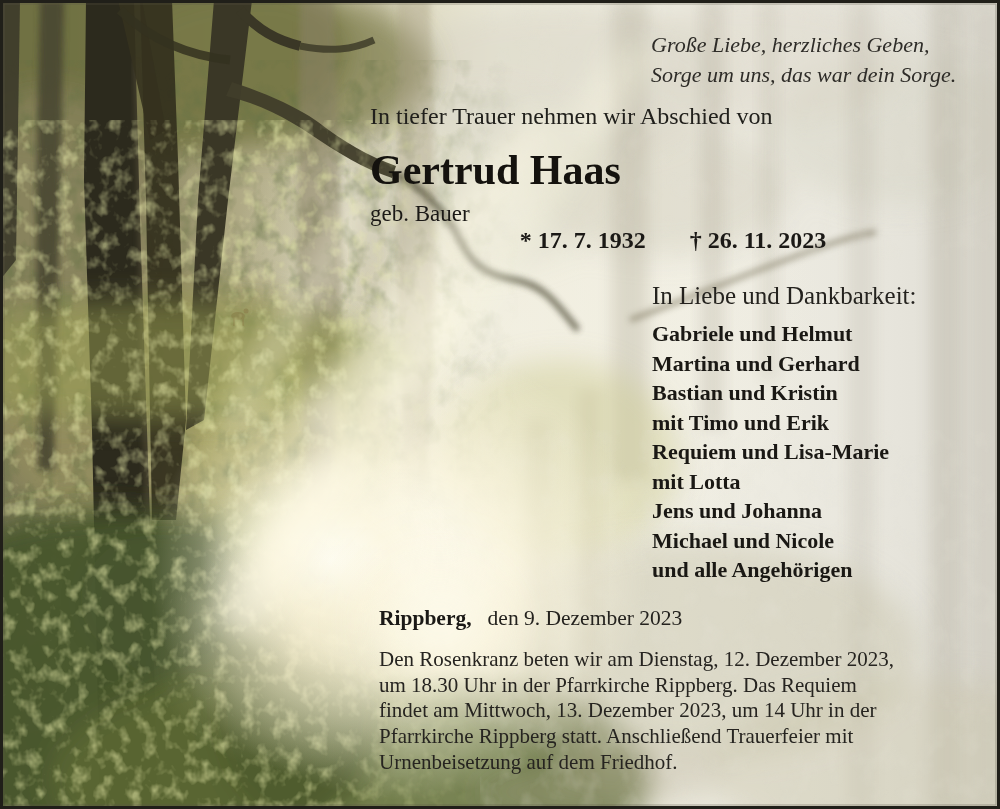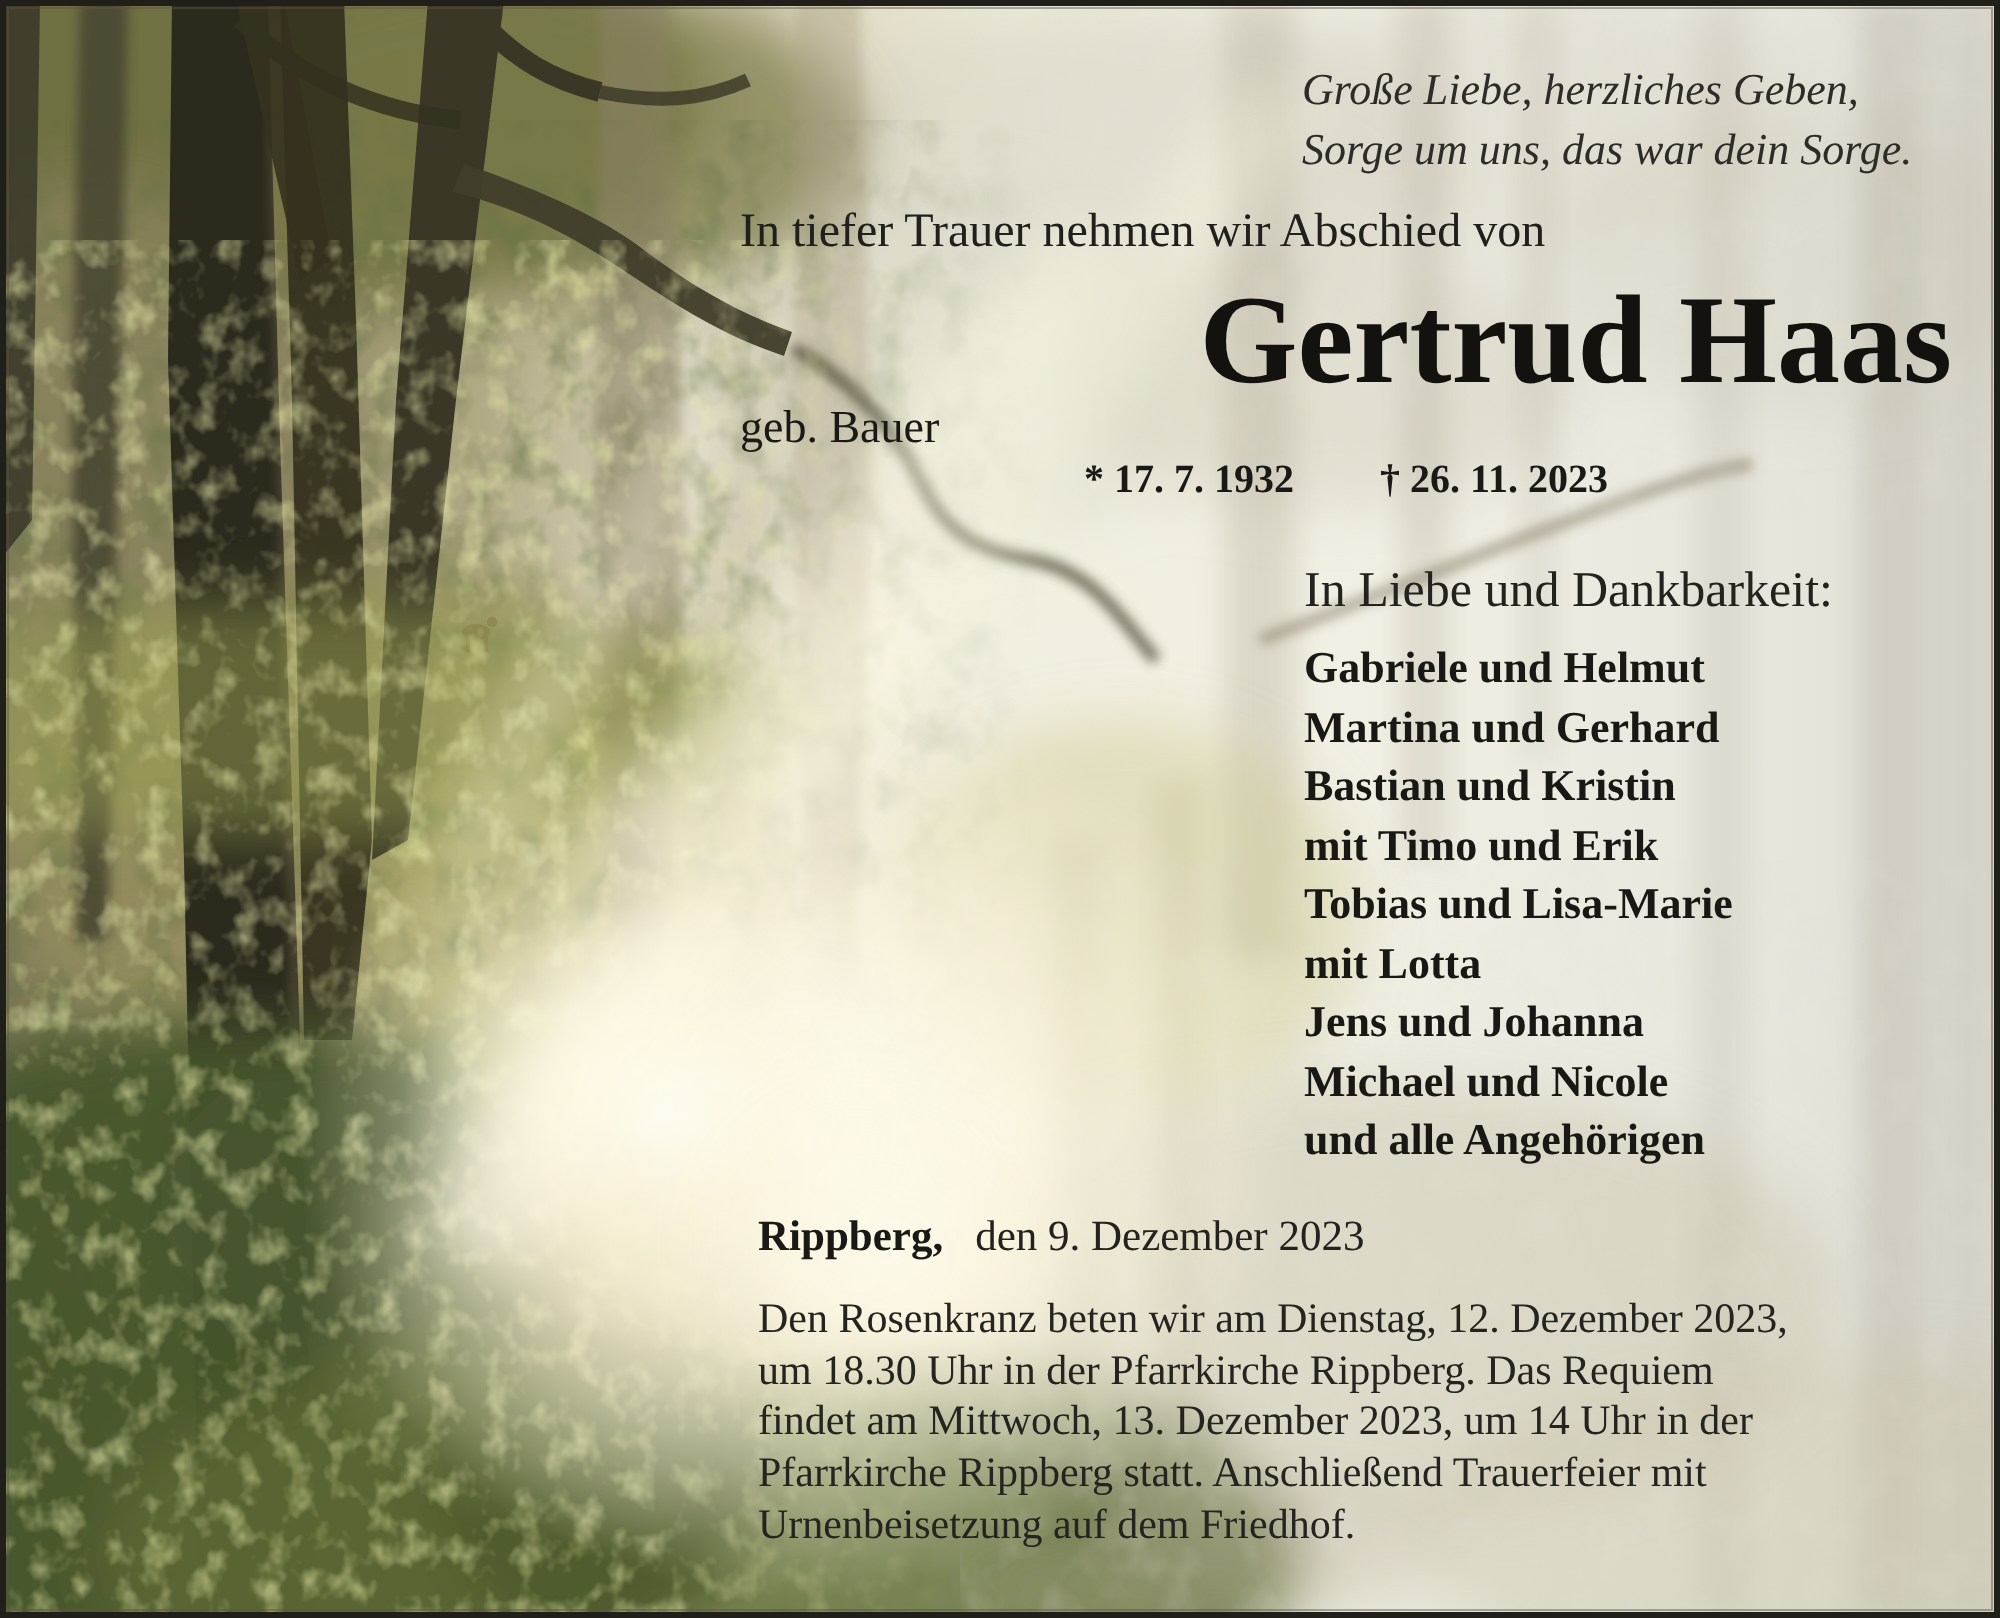--- a/index.html
+++ b/index.html
@@ -10,25 +10,25 @@
     color:#262420;
   }
   .bg-wrap{position:absolute;left:0;top:0;width:1000px;height:809px;}
   .txt{position:absolute;white-space:nowrap;}
   .motto{
     left:651px;top:30px;font-style:italic;font-size:22px;line-height:30px;
     color:#2e2c28;
   }
   .intro{left:370px;width:606px;top:102px;font-size:24px;line-height:28px;color:#21201c;}
   .deceased-name{
-    left:370px;width:606px;top:139px;text-align:right;
-    font-size:63px;line-height:63px;font-weight:bold;color:#14120e;
+    left:370px;width:606px;top:139px;text-align:left;
+    font-size:42px;line-height:63px;font-weight:bold;color:#14120e;
   }
   .maiden{left:370px;width:606px;top:202px;font-size:23px;line-height:24px;font-weight:normal;color:#1b1916;}
-  .dates{left:370px;width:606px;top:228px;text-align:center;font-size:20px;line-height:25px;font-weight:bold;color:#1b1916;}
+  .dates{left:370px;width:606px;top:228px;text-align:center;font-size:24px;line-height:25px;font-weight:bold;color:#1b1916;}
   .dates .death{margin-left:38px;}
   .m-heading{left:652px;top:283px;font-size:25px;line-height:26px;color:#24221e;}
   .m-names{left:652px;top:319px;font-size:22px;line-height:29.5px;font-weight:bold;color:#1a1814;}
   .place-line{left:379px;top:606px;font-size:21.5px;line-height:24px;color:#24221e;}
   .place-line .place{font-weight:bold;color:#1b1916;}
   .place-line .date-text{margin-left:16px;}
   .details{
     left:379px;top:647px;width:524px;font-size:21px;line-height:25.7px;
     white-space:normal;color:#262420;
   }
@@ -211,21 +211,21 @@
     <span class="death">† 26. 11. 2023</span>
   </div>
 
   <div class="txt m-heading">In Liebe und Dankbarkeit:</div>
 
   <div class="txt m-names">
     <div>Gabriele und Helmut</div>
     <div>Martina und Gerhard</div>
     <div>Bastian und Kristin</div>
     <div>mit Timo und Erik</div>
-    <div>Tobias und Lisa-Marie</div>
+    <div>Requiem und Lisa-Marie</div>
     <div>mit Lotta</div>
     <div>Jens und Johanna</div>
     <div>Michael und Nicole</div>
     <div>und alle Angehörigen</div>
   </div>
 
   <div class="txt place-line">
     <span class="place">Rippberg,</span><span class="date-text">den 9. Dezember 2023</span>
   </div>
 

